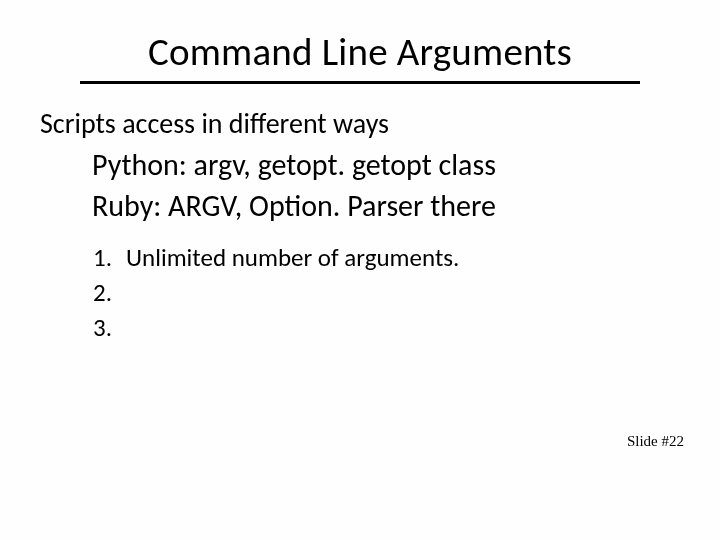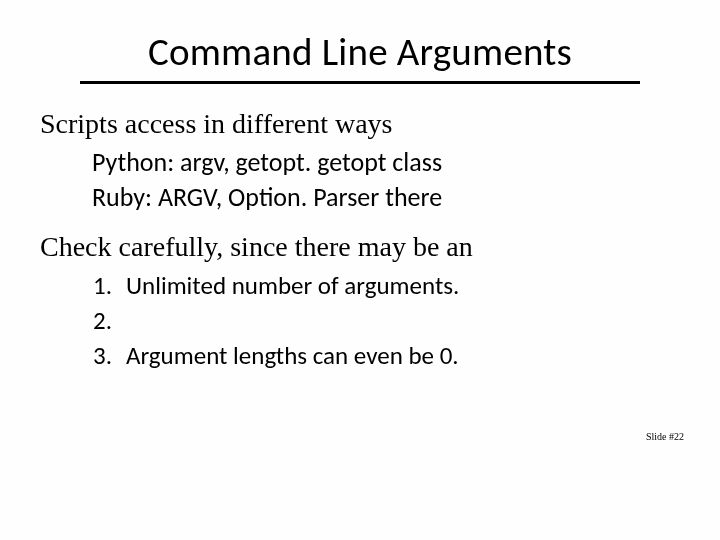--- a/index.html
+++ b/index.html
@@ -1,46 +1,44 @@
 <!DOCTYPE html>
 <html><head>
 <meta charset="utf-8">
 <style>
   * { margin: 0; padding: 0; box-sizing: border-box; }
   html, body { width: 720px; height: 540px; background: #fefefe; font-family: Calibri, 'Segoe UI', Arial, sans-serif; color: #000; }
   .slide { width: 720px; height: 456px; position: relative; padding: 28px 40px 0 40px; }
   .title { font-size: 39px; font-weight: 400; text-align: center; margin: 0 auto 6px auto; letter-spacing: 0.2px; }
   .hr { border: none; border-top: 3px solid #000; width: 560px; margin: 0 auto 22px auto; }
-  .section { font-size: 28px; font-weight: 400; margin-bottom: 4px; line-height: 1.25; font-family: Liberation Serif, serif; }
-  .indent { margin-left: 52px; font-size: 26px; line-height: 1.35; margin-bottom: 14px; }
+  .section { font-size: 28px; font-weight: 400; margin-bottom: 4px; line-height: 1.25; }
+  .indent { margin-left: 52px; font-size: 30px; line-height: 1.35; margin-bottom: 14px; }
   .indent div { }
   .ol-wrap { margin-left: 52px; font-size: 25px; line-height: 1.4; }
   .ol-wrap .row { display: flex; }
   .ol-wrap .num { width: 34px; text-align: right; padding-right: 14px; }
-  .footer { position: absolute; right: 36px; bottom: 14px; font-family: 'Times New Roman', Times, serif; font-size: 10px; }
+  .footer { position: absolute; right: 36px; bottom: 6px; font-family: 'Times New Roman', Times, serif; font-size: 15px; }
 </style>
 </head>
 <body>
 
 <div class="slide">
   <h1 class="title">Command Line Arguments</h1>
   <hr class="hr">
   <div class="section">Scripts access in different ways</div>
   <div class="indent">
     <div>Python: argv, getopt. getopt class</div>
     <div>Ruby: ARGV, Option. Parser there</div>
   </div>
-  <div class="section">Check carefully, since there may be an</div>
   <div class="ol-wrap">
     <div class="row">
       <div class="num">1.</div>
       <div>Unlimited number of arguments.</div>
     </div>
     <div class="row">
       <div class="num">2.</div>
     </div>
     <div class="row">
       <div class="num">3.</div>
-      <div>Argument lengths can even be 0.</div>
     </div>
   </div>
   <div class="footer">Slide #22</div>
 </div>
 
 </body></html>

